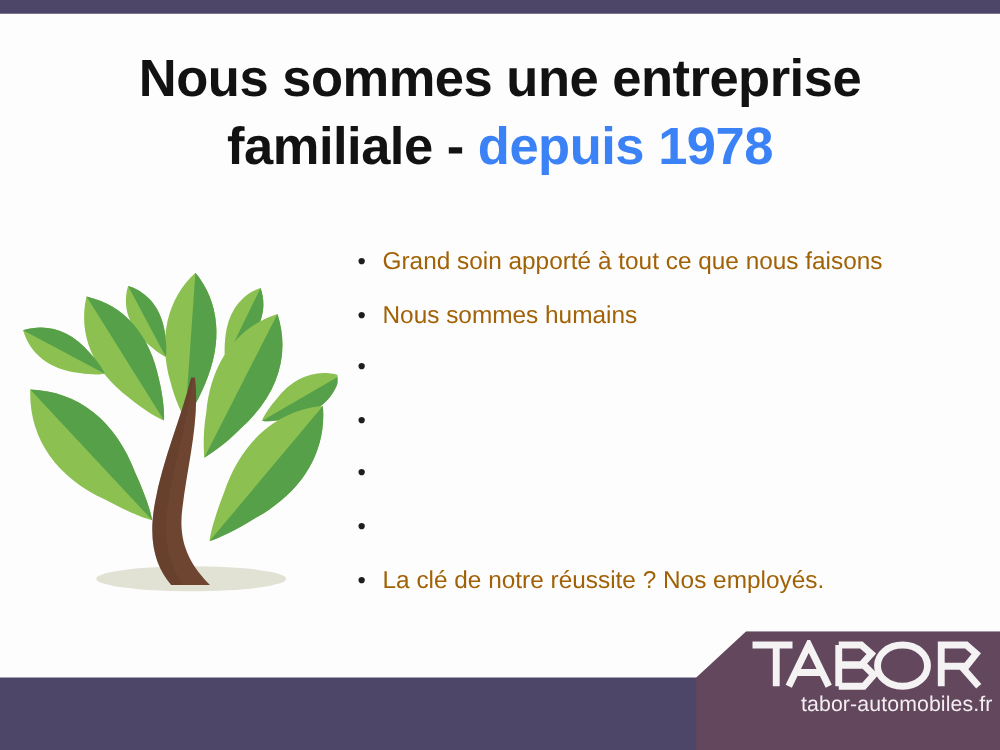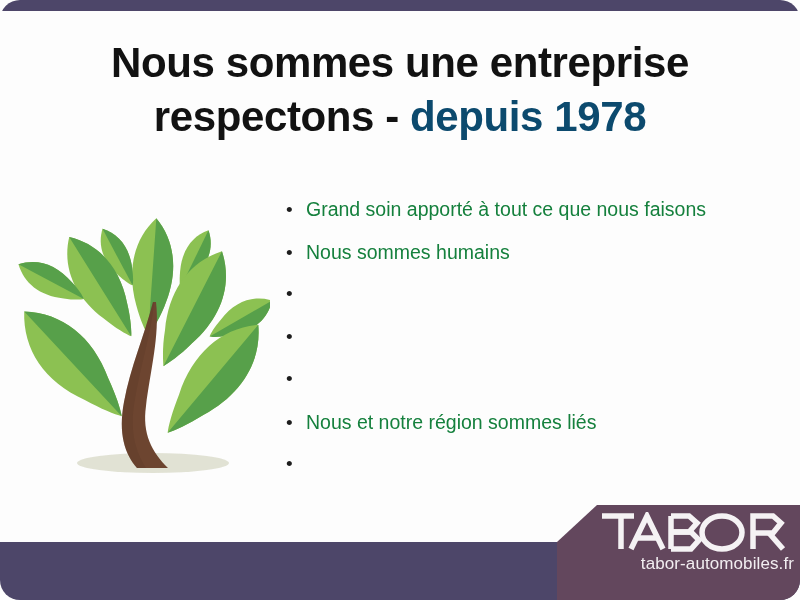--- a/index.html
+++ b/index.html
@@ -14,21 +14,20 @@
     overflow: hidden;
     position: relative;
   }
 
   
   #slide {
     position: absolute;
     inset: 0;
     background: #fdfdfd;
     overflow: hidden;
-    border-radius: 20px;
   }
 
   .band {
     position: absolute;
     left: 0;
     width: 800px;
     background: #4d4669;
   }
   .band-top    { top: 0;    height: 11px; }
   .band-bottom { top: 542px; height: 58px; }
@@ -43,21 +42,21 @@
   }
   .title-line {
     font-size: 42px;
     font-weight: bold;
     color: #121212;
     line-height: 54px;
     letter-spacing: -0.4px;
     white-space: nowrap;
     font-stretch: condensed;
   }
-  .title-accent { color: #0c4a6e; }
+  .title-accent { color: #3b82f6; }
   .title-sep    { color: #121212; }
 
   
   #bullets {
     position: absolute;
     left: 286px;
     top: 196px;
     width: 500px;
   }
   .bullet-row {
@@ -67,21 +66,21 @@
   }
   .bullet-dot {
     width: 20px;
     flex: 0 0 20px;
     font-size: 19px;
     color: #1d1d1d;
     line-height: 26px;
   }
   .bullet-text {
     font-size: 19.5px;
-    color: #15803d;
+    color: #a16207;
     line-height: 26px;
     white-space: nowrap;
   }
 
   
   #tree {
     position: absolute;
     left: 14px;
     top: 202px;
     width: 256px;
@@ -125,21 +124,21 @@
 <div id="slide">
 
   <div class="band band-top"></div>
   <div class="band band-bottom"></div>
 
   <div id="title-block">
     <div class="title-line">
       <span>Nous sommes une entreprise</span>
     </div>
     <div class="title-line">
-      <span>respectons</span>
+      <span>familiale</span>
       <span class="title-sep">-</span>
       <span class="title-accent">depuis 1978</span>
     </div>
   </div>
 
   <div id="tree">
     <svg viewBox="0 0 256 285" width="256" height="285">
       <defs>
         
       </defs>
@@ -218,24 +217,24 @@
       <span class="bullet-dot">•</span>
     </div>
     <div class="bullet-row">
       <span class="bullet-dot">•</span>
     </div>
     <div class="bullet-row">
       <span class="bullet-dot">•</span>
     </div>
     <div class="bullet-row">
       <span class="bullet-dot">•</span>
-      <span class="bullet-text">Nous et notre région sommes liés</span>
-    </div>
-    <div class="bullet-row">
-      <span class="bullet-dot">•</span>
+    </div>
+    <div class="bullet-row">
+      <span class="bullet-dot">•</span>
+      <span class="bullet-text">La clé de notre réussite ? Nos employés.</span>
     </div>
   </div>
 
   <div id="logo-panel">
 
     <svg id="logo-shape" viewBox="0 0 260 95" width="260" height="95">
       <path d="M57,0 L260,0 L260,95 L17,95 L17,37 Z" fill="#63475d"></path>
     </svg>
 
     <svg id="logo-wordmark" viewBox="0 0 190 40" width="190" height="40">

